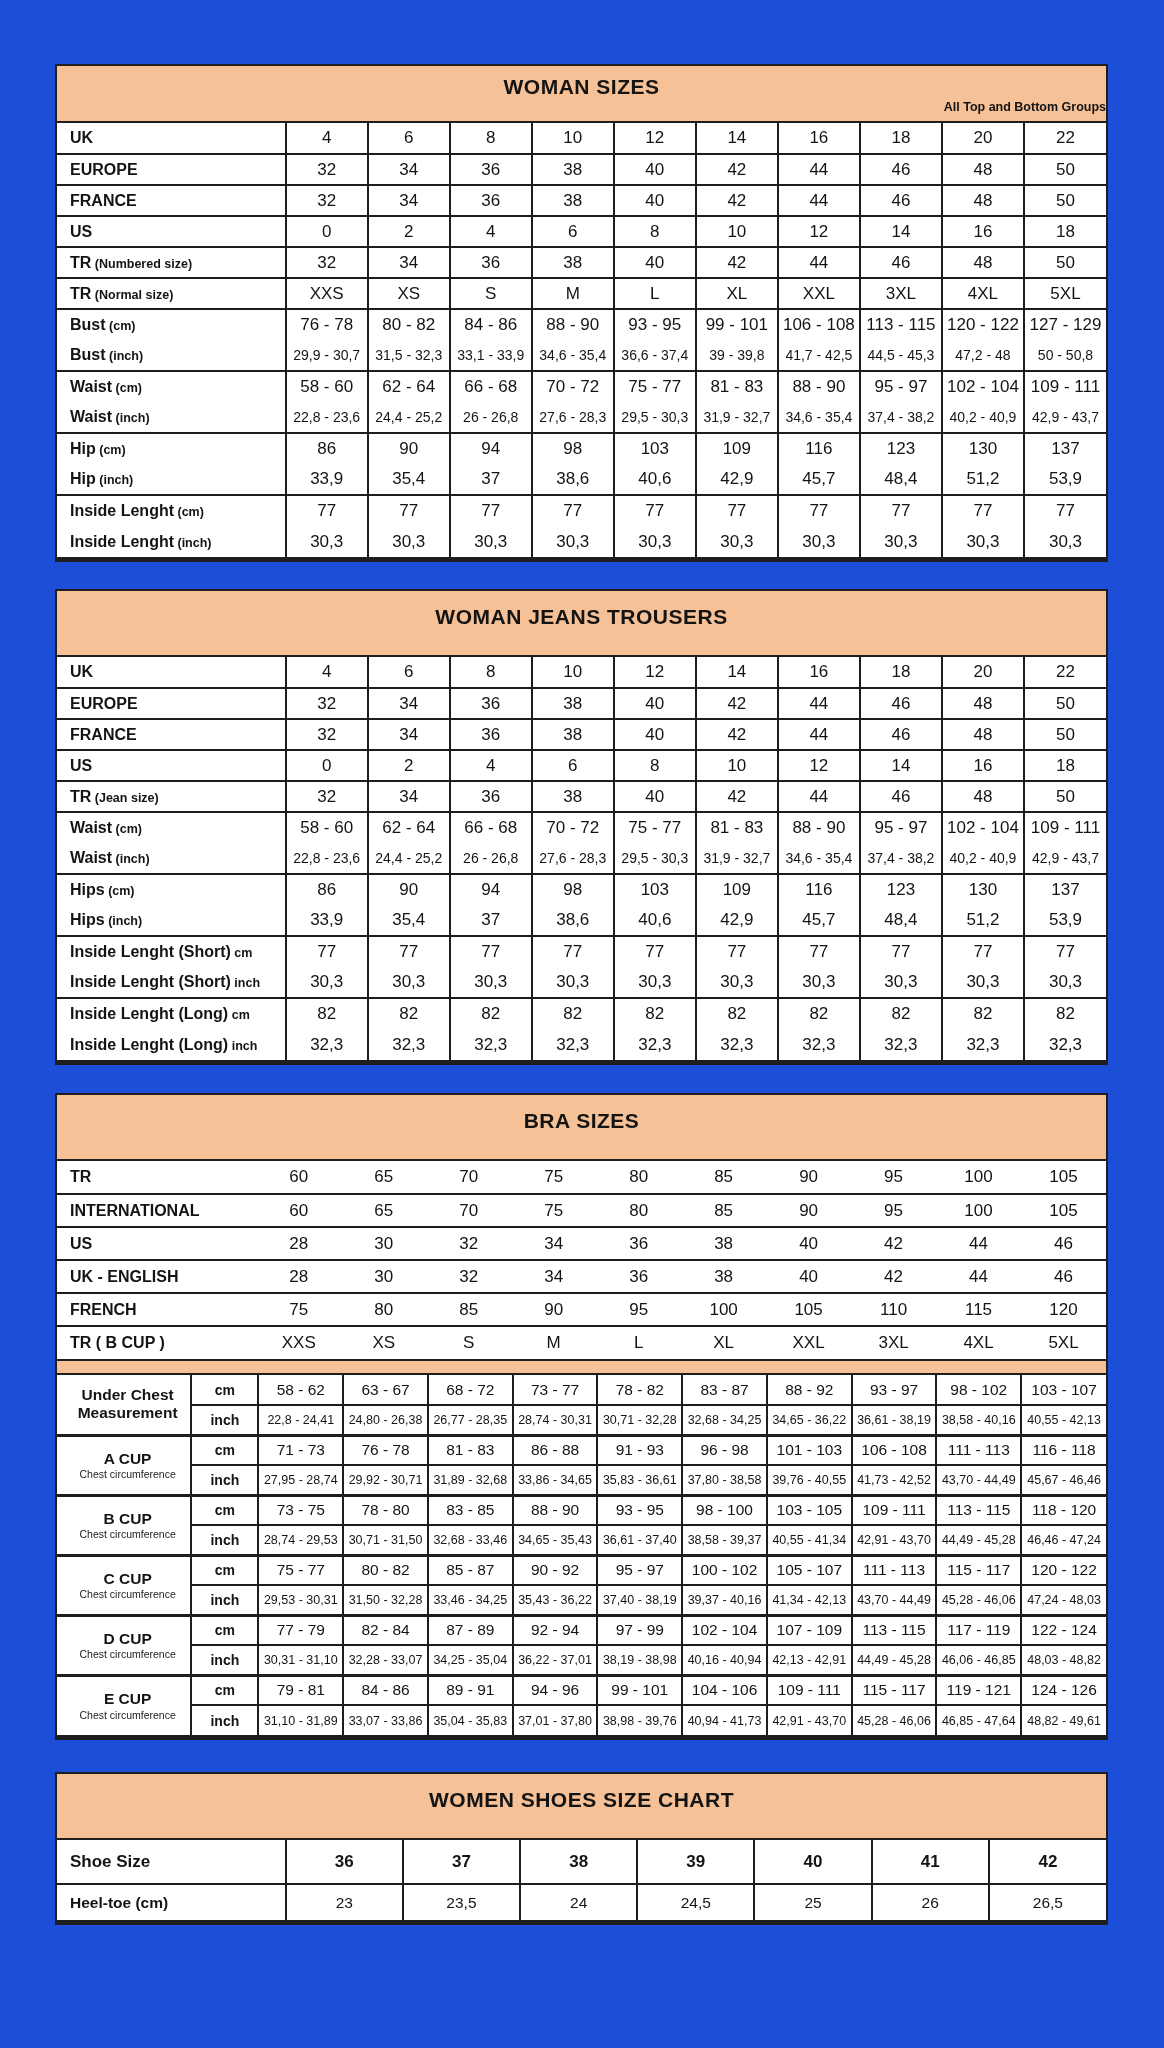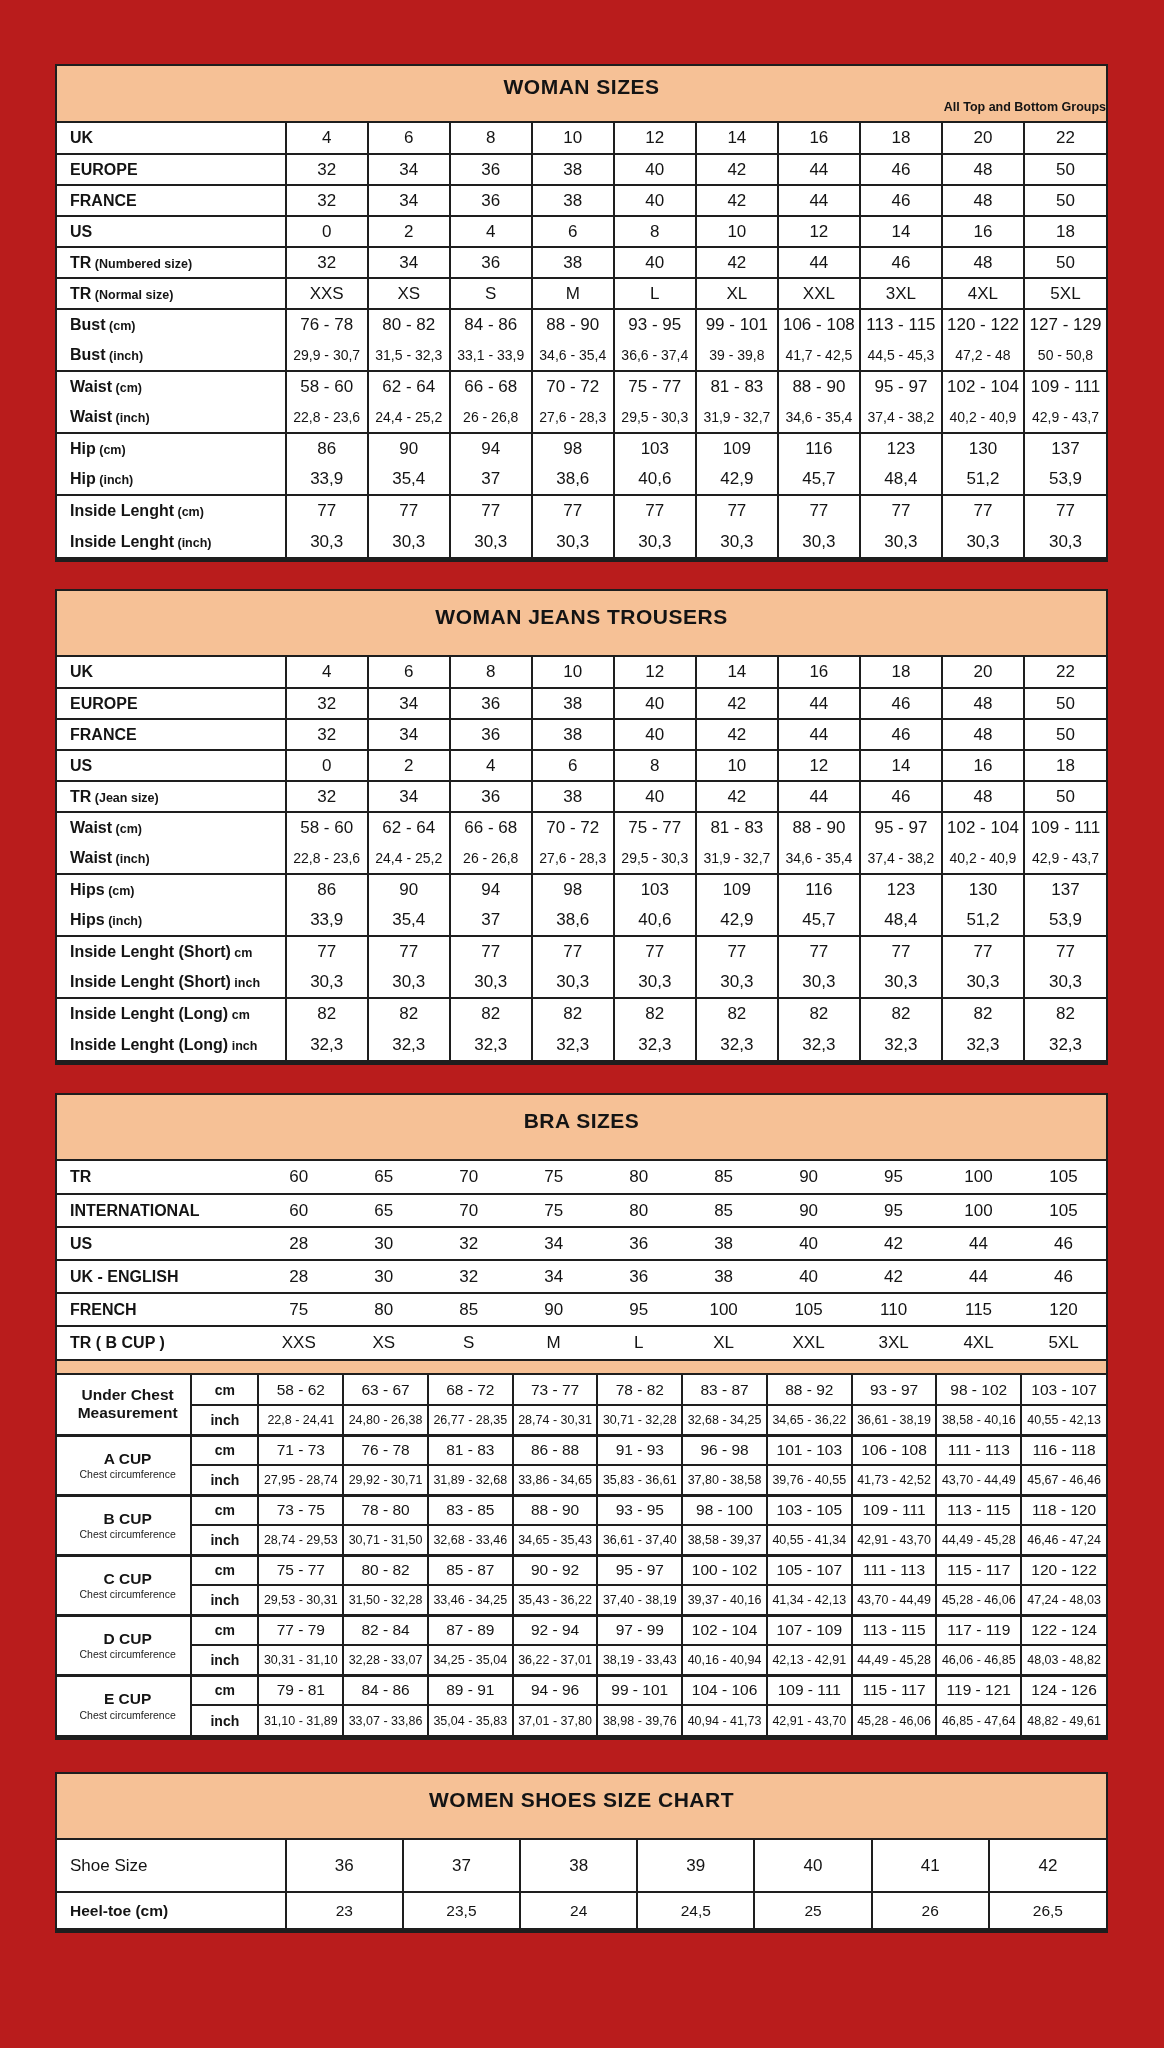--- a/index.html
+++ b/index.html
@@ -2,21 +2,21 @@
 <html><head>
 <meta charset="utf-8">
 <style>
   * { box-sizing: border-box; margin: 0; padding: 0; }
   html,body { background:#ffffff; }
   body {
     width:1164px; height:2048px;
     font-family:"Liberation Sans","DejaVu Sans",sans-serif;
     color:#141414;
   }
-  .page { width:1164px; height:2048px; padding:0 56px 0 55px; overflow:hidden; background:#b91c1c; }
+  .page { width:1164px; height:2048px; padding:0 56px 0 55px; overflow:hidden; background:#1d4ed8; }
 
   .tbl-frame {
     border:2px solid #1e1e1e;
     border-bottom-width:5px;
     background:#fff;
   }
   .frame-1 { margin-top:64px; }
   .frame-2 { margin-top:27px; }
   .frame-3 { margin-top:28px; }
   .frame-4 { margin-top:32px; }
@@ -60,21 +60,21 @@
   .bra-measure .bs { font-size:10.5px; margin-top:1px; color:#222; }
   .bra-measure td.unit { font-weight:bold; font-size:14px; }
   .bra-measure td.bval { font-size:15.5px; }
   .bra-measure td.bval.small { font-size:12.5px; padding:1px 0; }
   .bra-measure col.c-blbl { width:12.8%; }
   .bra-measure col.c-unit { width:6.4%; }
 
   
   .shoes td { border-left:2px solid #1e1e1e; }
   .shoes td:first-child { border-left:none; }
-  .shoes tr.shoe-row td { height:52px; font-weight:normal; font-size:17px; }
+  .shoes tr.shoe-row td { height:44px; font-weight:bold; font-size:17px; }
   .shoes tr.heel-row td { height:36px; border-top:2px solid #1e1e1e; font-size:15.5px; }
   .shoes td.lbl { text-align:left; padding-left:13px; font-weight:bold; font-size:16px; }
   .shoes col.c-lbl { width:21.8%; }
 </style>
 </head>
 <body>
 
 <div class="page">
 
   <div class="tbl-frame frame-1">
@@ -691,21 +691,21 @@
             <td class="bval">113 - 115</td>
             <td class="bval">117 - 119</td>
             <td class="bval">122 - 124</td>
           </tr>
           <tr class="inch-row">
             <td class="unit">inch</td>
             <td class="bval small">30,31 - 31,10</td>
             <td class="bval small">32,28 - 33,07</td>
             <td class="bval small">34,25 - 35,04</td>
             <td class="bval small">36,22 - 37,01</td>
-            <td class="bval small">38,19 - 33,43</td>
+            <td class="bval small">38,19 - 38,98</td>
             <td class="bval small">40,16 - 40,94</td>
             <td class="bval small">42,13 - 42,91</td>
             <td class="bval small">44,49 - 45,28</td>
             <td class="bval small">46,06 - 46,85</td>
             <td class="bval small">48,03 - 48,82</td>
           </tr>
           <tr class="grp">
             <td class="blbl" rowspan="2">
               <div class="bm">E CUP</div>
               <div class="bs">Chest circumference</div>

